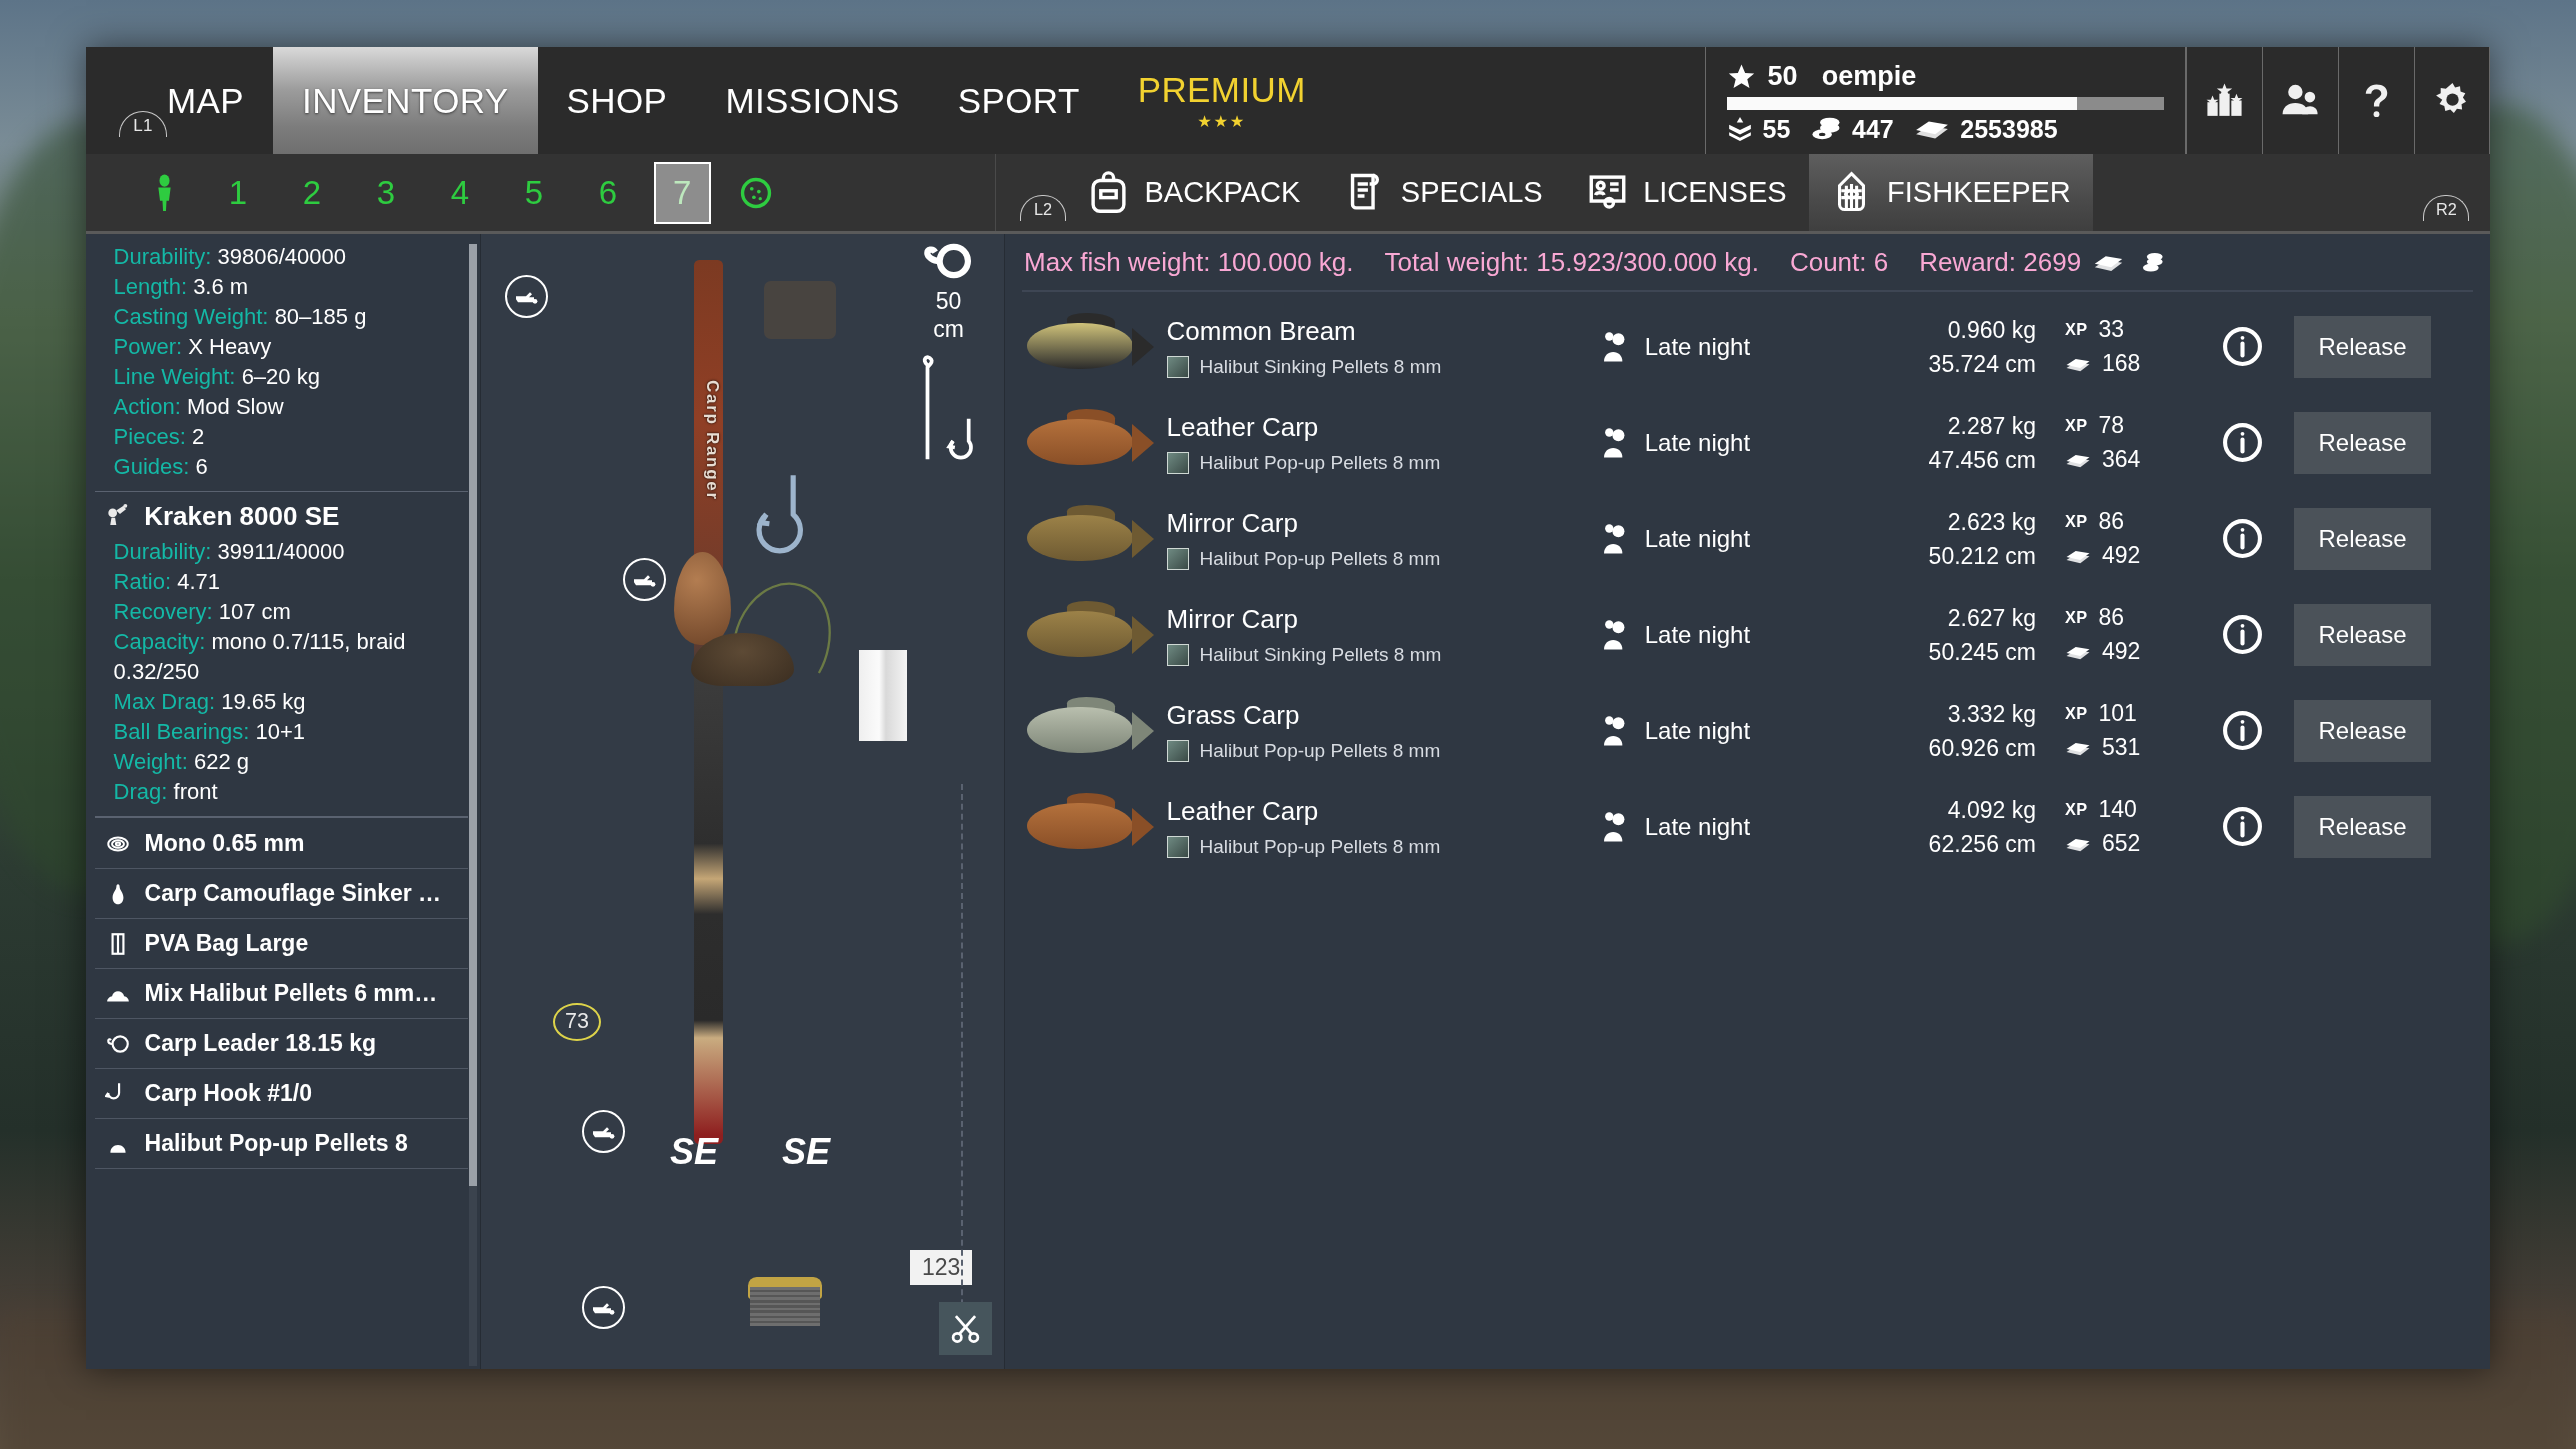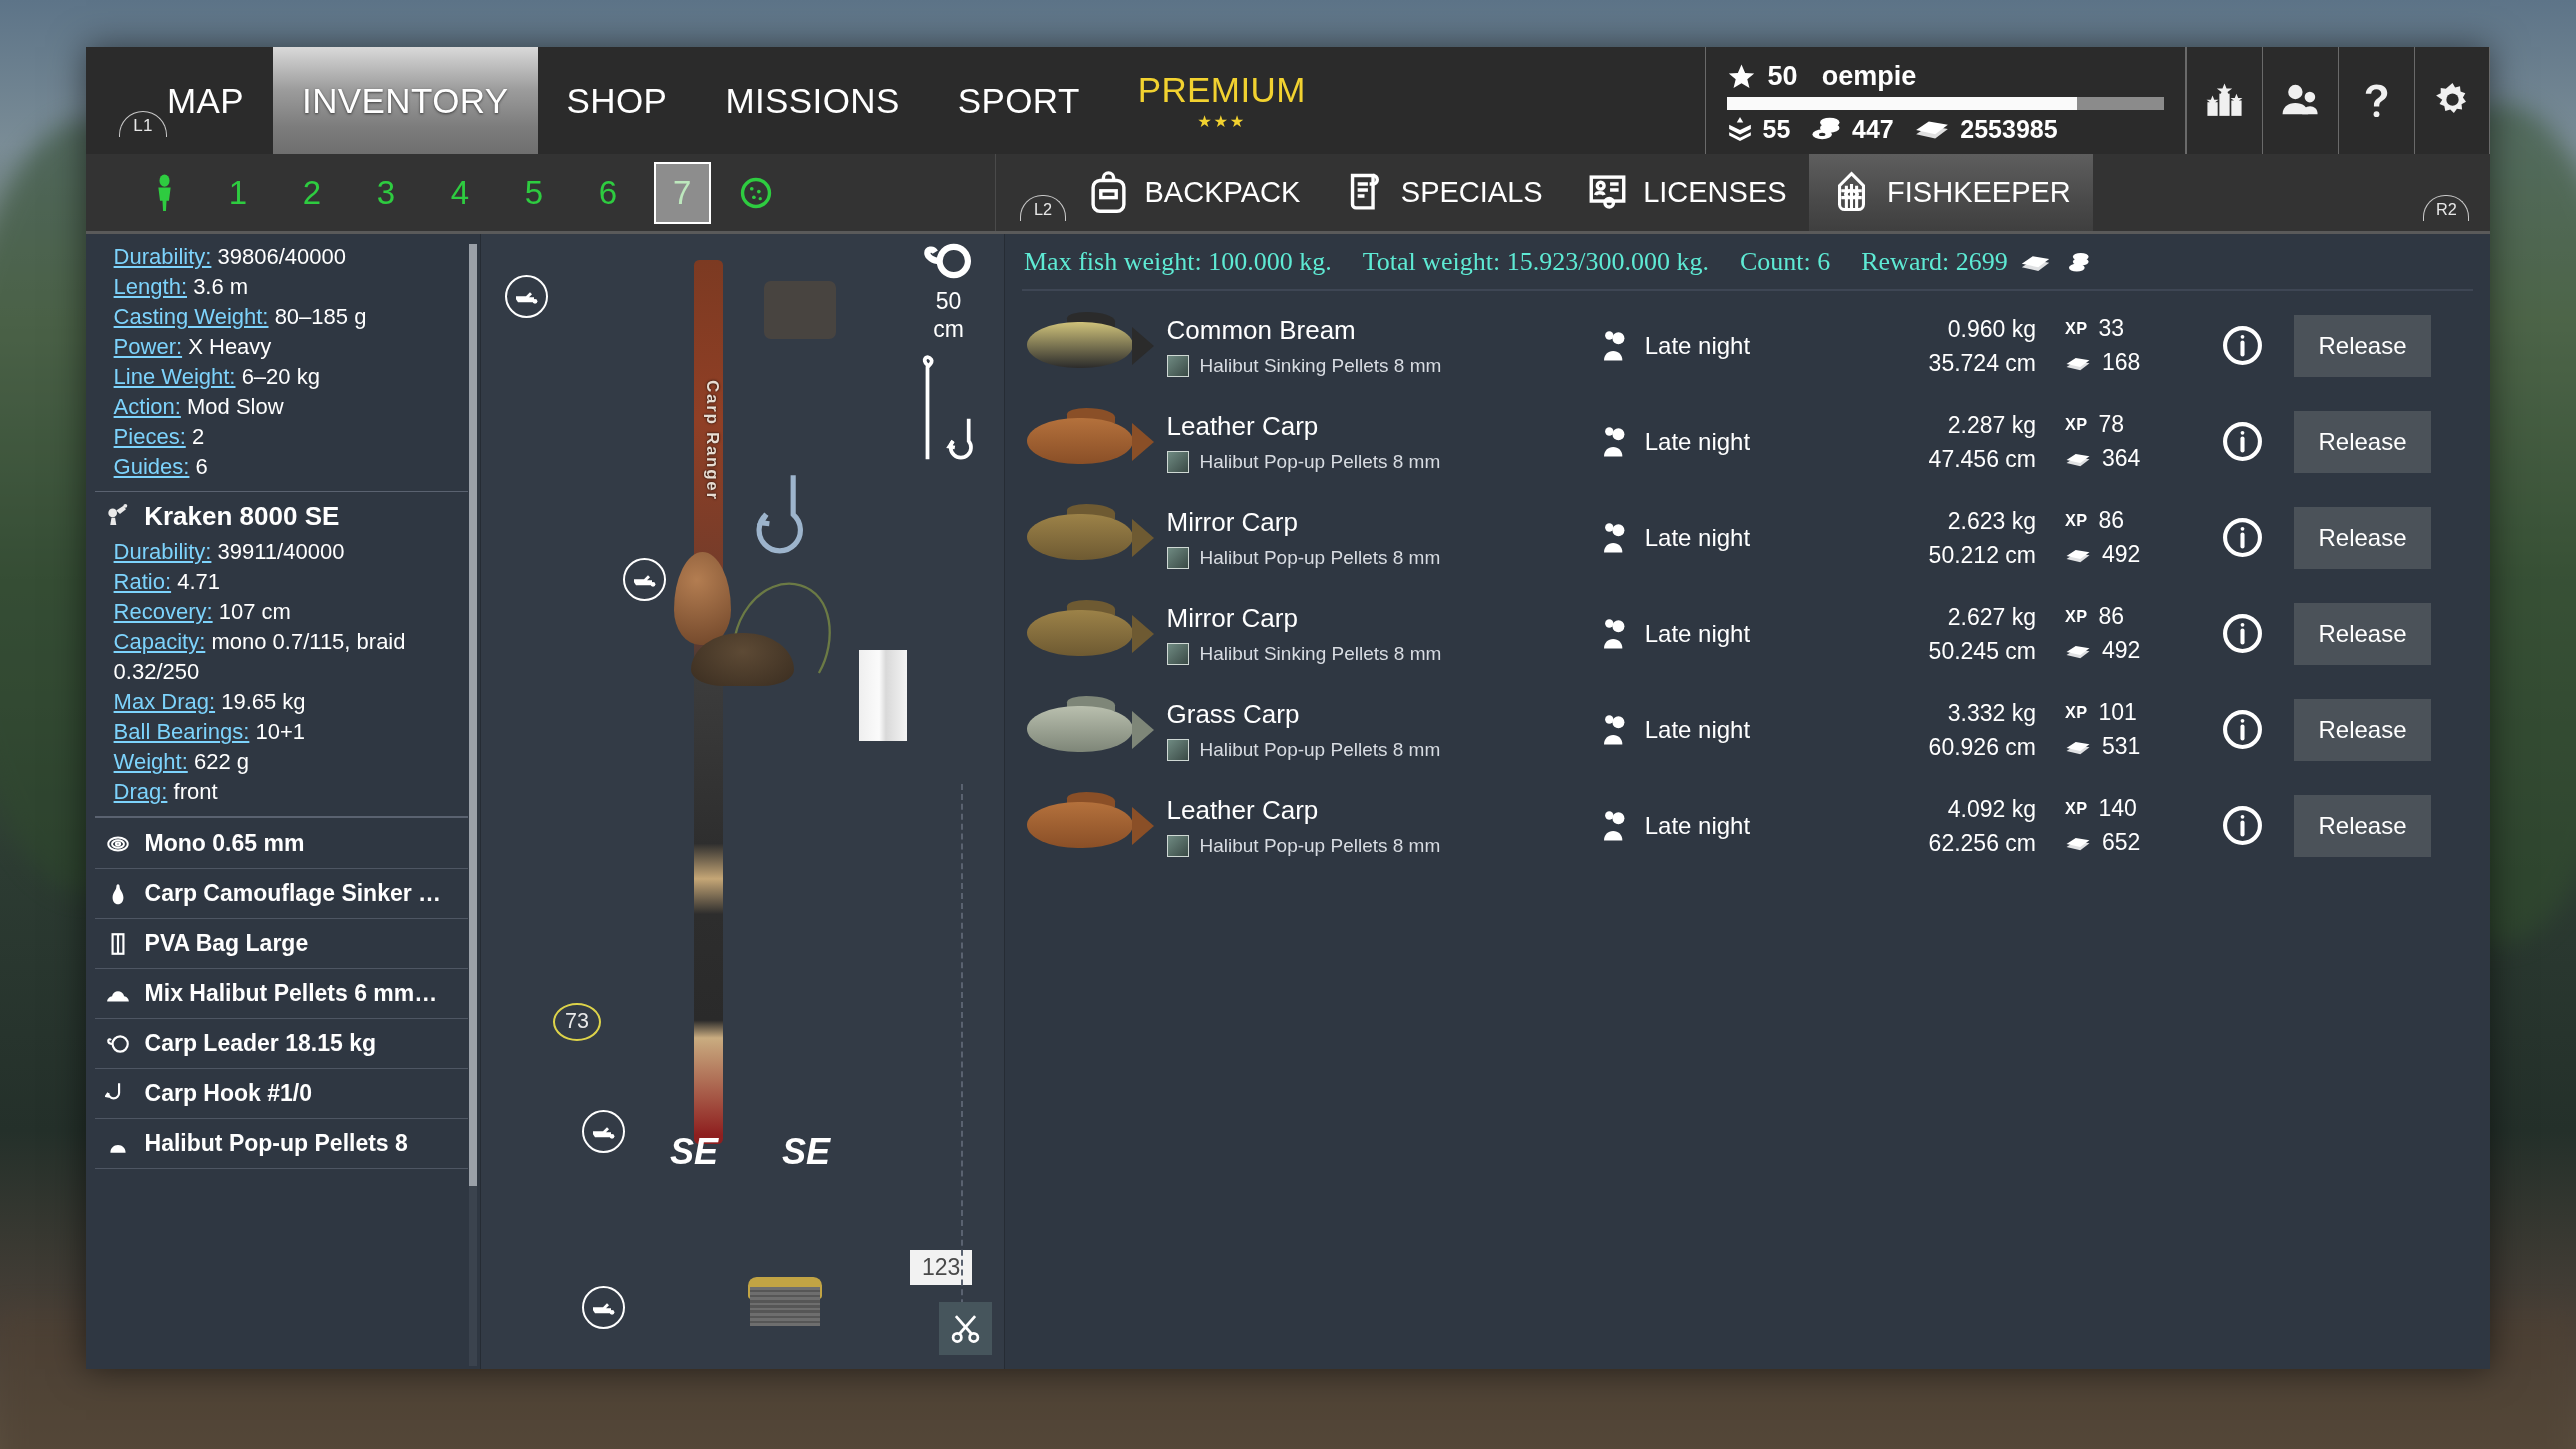--- a/index.html
+++ b/index.html
@@ -151,21 +151,21 @@
     border-right: 0.9px solid #262c34;
   }
   .left-scroll { flex: 1; overflow: hidden; padding-right: 12px; }
   .card-head {
     display: flex; align-items: center; gap: 12px;
     padding: 6.9px 6.9px 5.2px 8.6px;
   }
   .card-head .ttl { color: #ffffff; font-size: 26px; font-weight: bold; white-space: nowrap; }
   .card-head svg { width: 29px; height: 29px; fill: #e9e9e9; flex: none; }
   .stat { color: #ffffff; font-size: 22px; line-height: 30px; padding-left: 19px; }
-  .stat .k { color: #7dd3fc; text-decoration: underline; }
+  .stat .k { color: #14b8a6; }
   .divider { height: 1.7px; background: #5a6270; margin: 8.6px 0 1.7px 0; }
   .listrow {
     display: flex; align-items: center; gap: 13.7px;
     padding: 11px 6.9px 11px 10.3px;
     border-bottom: 1.7px solid #4e5663;
     cursor: pointer;
   }
   .listrow .lbl { color: #fff; font-size: 23px; font-weight: bold; white-space: nowrap; overflow: hidden; }
   .listrow svg { width: 26px; height: 26px; fill: #ffffff; flex: none; }
   .lscroll {
@@ -210,23 +210,22 @@
     display: flex; align-items: center; justify-content: center;
     cursor: pointer;
   }
   .scissors svg { width: 33px; height: 33px; fill: #fff; }
 
   
   .right { flex: 1; background: #2f3742; display: flex; flex-direction: column; min-width: 0; }
   .fk-header {
     display: flex; align-items: center; gap: 0;
     padding: 13.7px 0 12px 19px;
-    color: #5eead4; font-size: 26px;
+    color: #f9a8d4; font-size: 26px;
     border-bottom: 0.9px solid #3c4characters;
-    font-family: Liberation Serif, serif;
   }
   .fk-header span { margin-right: 31px; white-space: nowrap; }
   .fk-header svg { width: 31px; height: 27.5px; fill: #fff; margin-right: 15.5px; }
   .fk-line { height: 1.7px; background: #3e4654; margin: 0 17px; }
   .fishlist { flex: 1; padding: 6.9px 0 0 0; }
   .fishrow {
     display: flex; align-items: center;
     height: 96px;
     padding: 0 26px 0 17px;
   }

